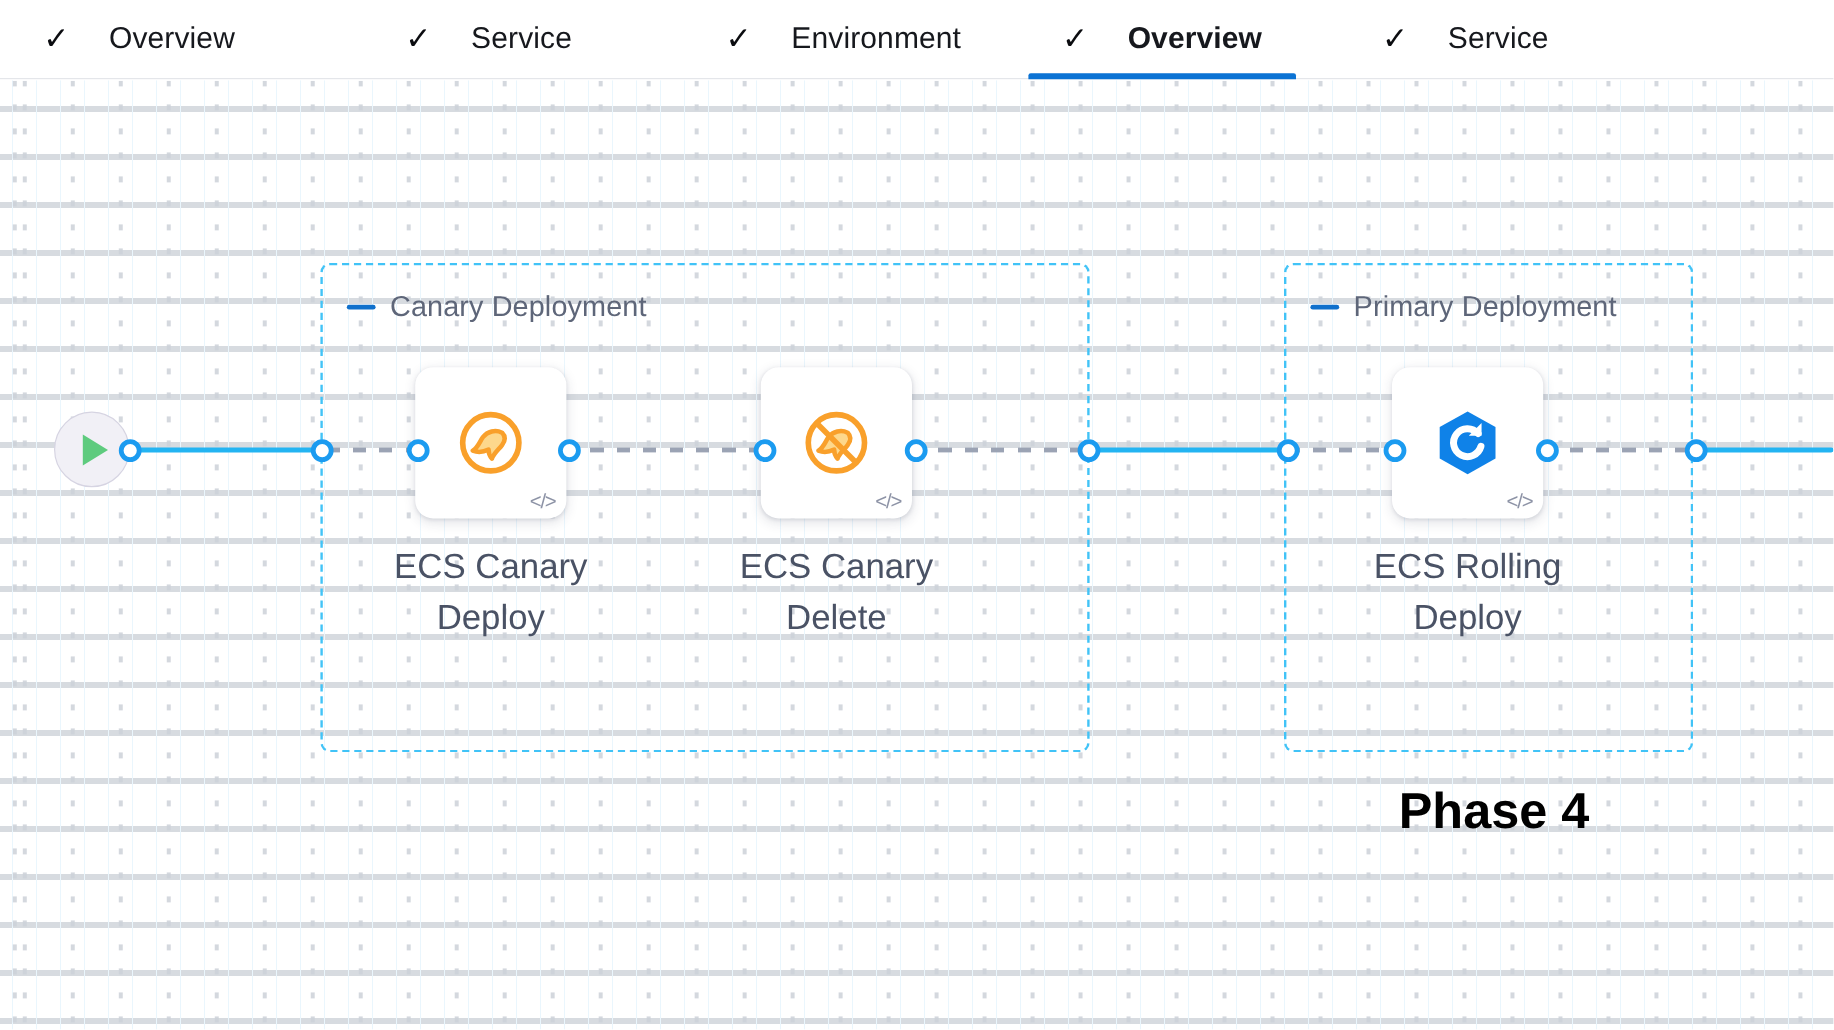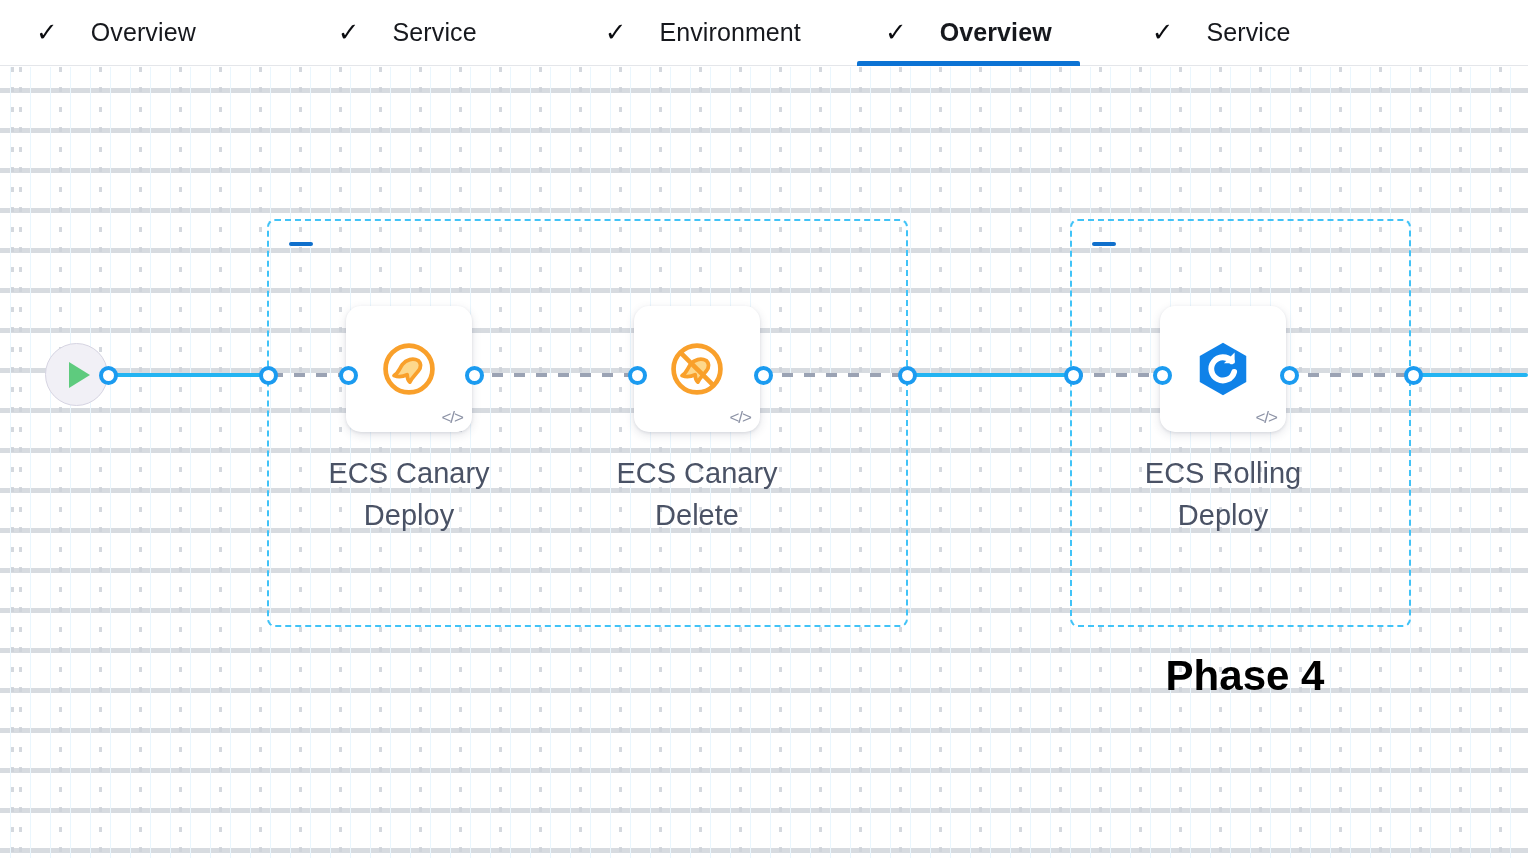--- a/index.html
+++ b/index.html
@@ -305,24 +305,26 @@
       <div class="port" style="left:754px; top:299px;"></div>
       <div class="port" style="left:898px; top:299px;"></div>
       <div class="port" style="left:1064px;top:299px;"></div>
       <div class="port" style="left:1153px;top:299px;"></div>
       <div class="port" style="left:1280px;top:299px;"></div>
       <div class="port" style="left:1404px;top:299px;"></div>
     </div>
 
     <div class="group-header" style="left:289px; top:175px;">
       <span class="group-collapse"></span>
+      <span class="group-title">Canary Deployment</span>
     </div>
 
     <div class="group-header" style="left:1092px; top:175px;">
       <span class="group-collapse"></span>
+      <span class="group-title">Primary Deployment</span>
     </div>
 
     <div class="node" style="left:346px; top:239px;">
       <div class="node-icon">
         <svg width="60" height="60" viewBox="0 0 64 64" aria-hidden="true">
           <circle cx="32" cy="32" r="25" fill="none" stroke="#f9a02b" stroke-width="5"></circle>
           <path d="M42 23c-6-3-13-1-17 4-3 4-4 9-9 12 5 2 10 1 14-1 0 3 1 6 3 8 2-5 6-8 9-12 3-4 3-8 0-11z" fill="#fdd88c" stroke="#f9a02b" stroke-width="4" stroke-linejoin="round"></path>
         </svg>
       </div>
       <span class="code-badge">&lt;/&gt;</span>

